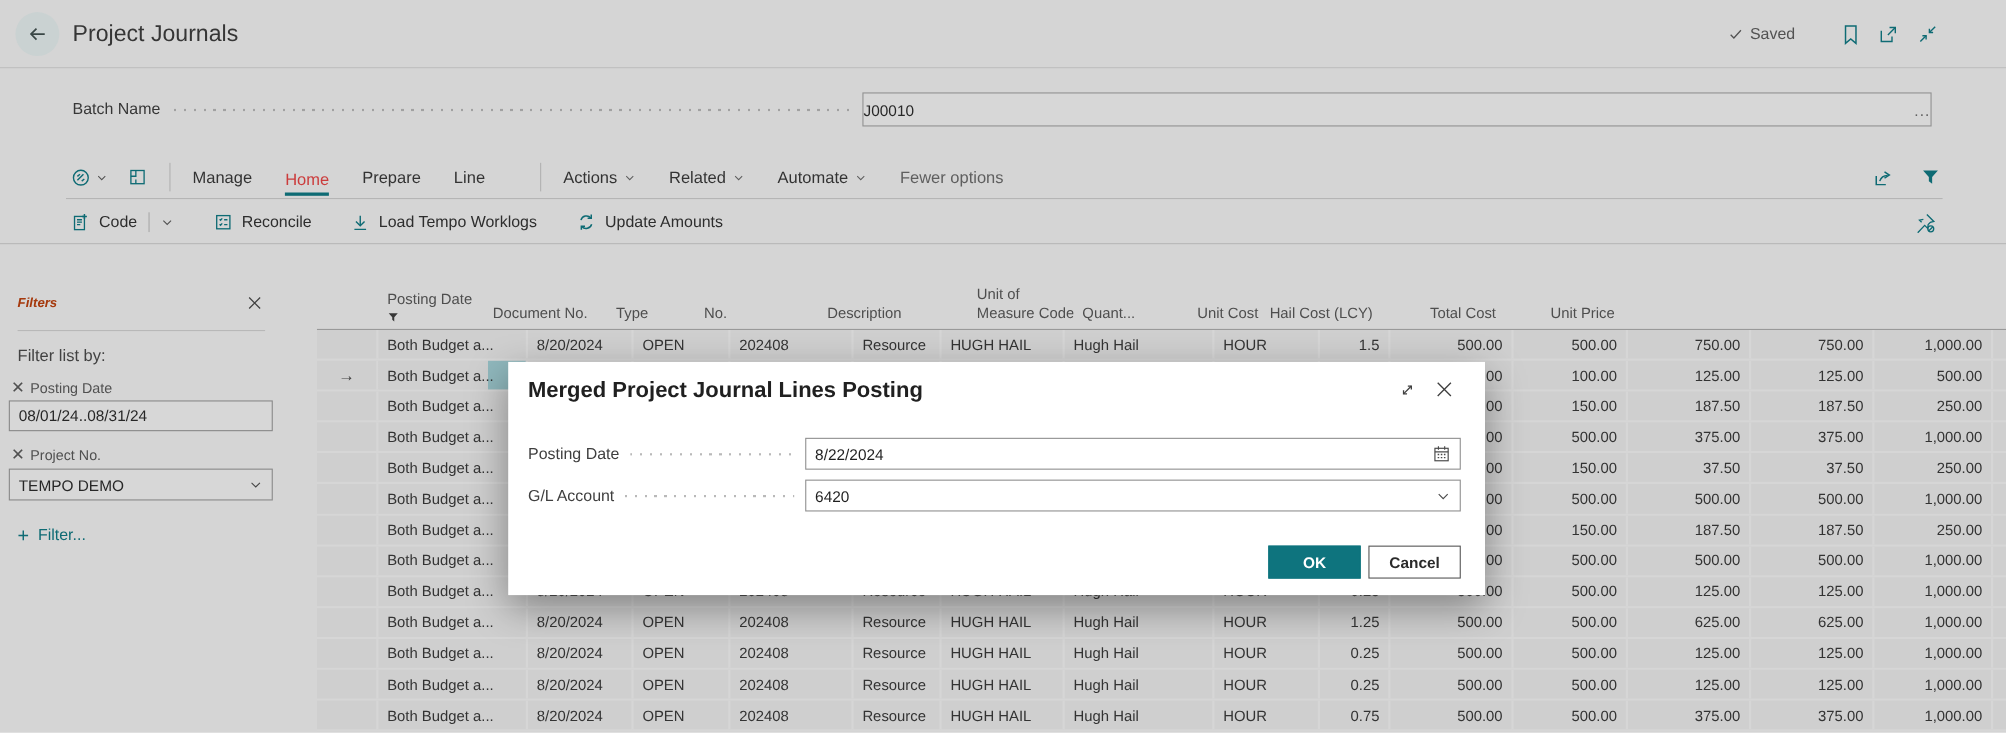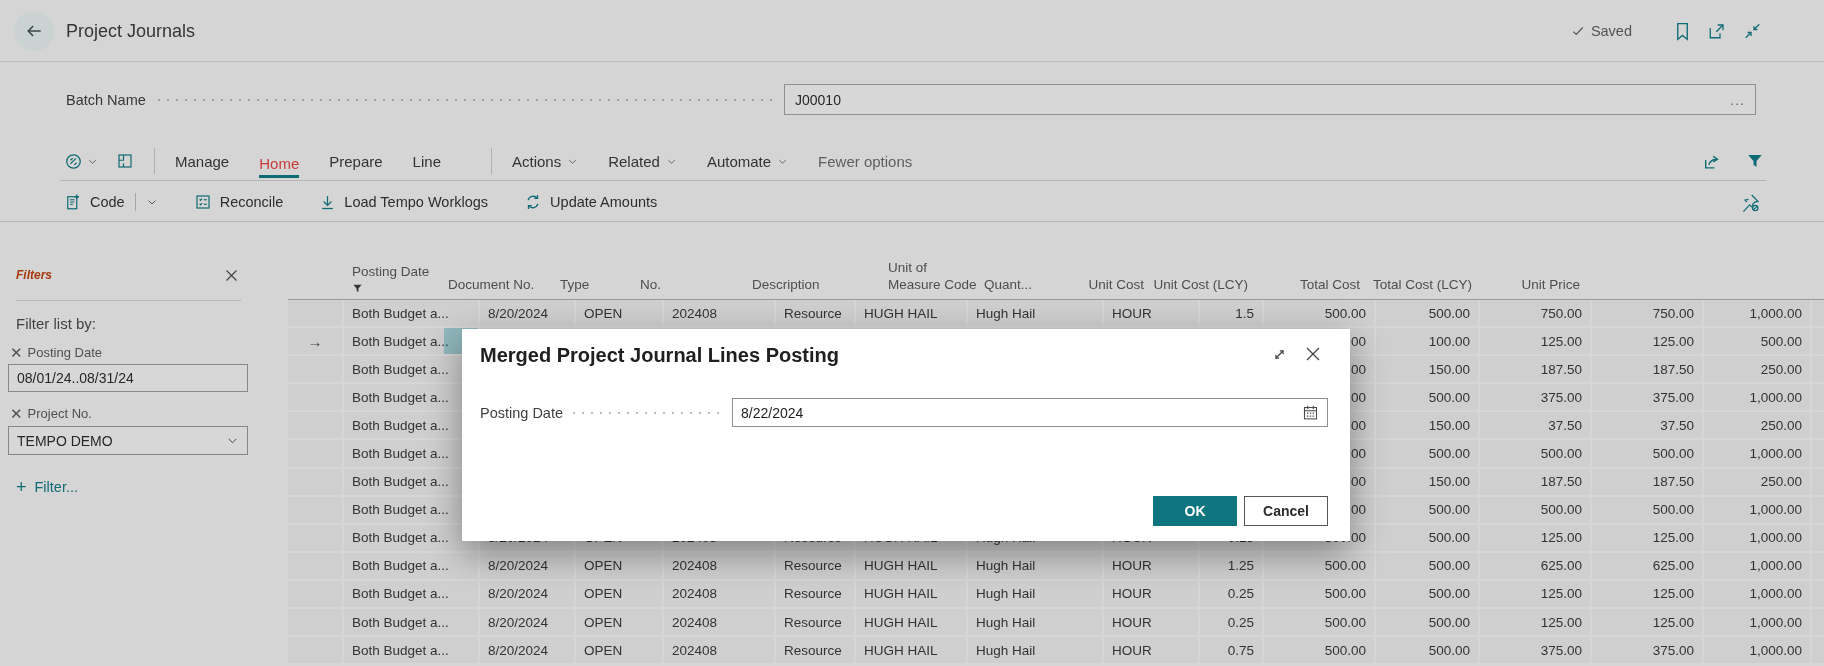--- a/index.html
+++ b/index.html
@@ -11,33 +11,33 @@
     color:#3c3c3c;
     -webkit-font-smoothing:antialiased;
   }
   svg { display:block; }
 
   
   #topbar { position:absolute; left:0; top:0; width:100%; height:62px; border-bottom:1px solid #e0e0e0; }
   .back-circle { position:absolute; left:14px; top:11px; width:40px; height:40px; border-radius:50%;
     background:#eef7f7; display:flex; align-items:center; justify-content:center; color:#41504f; cursor:pointer; }
   .page-title { position:absolute; left:66px; top:0; height:62px; display:flex; align-items:center;
-    font-size:18px; color:#3d3d3d; }
+    font-size:21px; color:#3d3d3d; }
   .saved { position:absolute; right:192px; top:0; height:62px; display:flex; align-items:center; gap:6px;
     color:#5f5f5f; font-size:14.5px; }
   .top-icons { position:absolute; right:62px; top:0; height:62px; display:flex; align-items:center; gap:16px; color:#0e7c87; }
   .top-icons .ic { cursor:pointer; }
 
   
   #batch-row { position:absolute; left:66px; top:84px; width:1690px; height:31px; display:flex; align-items:center; }
   #batch-row .lbl { font-size:14.5px; color:#3f3f3f; white-space:nowrap; }
   .leader { flex:1; height:2px; margin:0 12px;
     background-image:repeating-linear-gradient(to right,#bdbdbd 0 2px,transparent 2px 9px); }
   .field-input { height:31px; background:#fdfdfd; border:1px solid #a9a9a9; display:flex; align-items:center;
-    padding:0 10px; font-size:14px; color:#2c2c2c; }
+    padding:0 0; font-size:14px; color:#2c2c2c; }
   #batch-input { width:972px; }
   #batch-input .val { flex:1; }
   .assist-edit { color:#6f6f6f; letter-spacing:1px; font-size:14px; cursor:pointer; }
 
   
   #ribbon-menu { position:absolute; left:64px; top:142px; height:38px; display:flex; align-items:center; font-size:15px; color:#3a3a3a; }
   .rm-icon { color:#0e7c87; display:flex; align-items:center; gap:4px; cursor:pointer; }
   .rm-sep { width:1px; height:26px; background:#cfcfcf; margin:0 20px; }
   .rm-item { margin-right:30px; cursor:pointer; white-space:nowrap; display:flex; align-items:center; gap:6px; }
   .rm-item.active { color:#ef4444; border-bottom:3px solid #0e7c87; padding:4px 0 3px; margin-bottom:-7px; }
@@ -326,27 +326,24 @@
         <span>Unit of</span>
         <span>Measure Code</span>
       </div>
       <div class="g-hcell right" style="width:64px">
         <span>Quant...</span>
       </div>
       <div class="g-hcell right" style="width:112px">
         <span>Unit Cost</span>
       </div>
       <div class="g-hcell right" style="width:104px">
-        <span>Unit Cost (LCY)</span>
+        <span>Hail Cost (LCY)</span>
       </div>
       <div class="g-hcell right" style="width:112px">
         <span>Total Cost</span>
-      </div>
-      <div class="g-hcell right" style="width:112px">
-        <span>Total Cost (LCY)</span>
       </div>
       <div class="g-hcell right" style="width:108px">
         <span>Unit Price</span>
       </div>
     </div>
   <div class="g-body" id="grid-body">
       <div class="g-row">
         <div class="g-cell selcol" style="width:56px"></div>
         <div class="g-cell" style="width:136px">Both Budget a...</div>
         <div class="g-cell" style="width:96px">8/20/2024</div>
@@ -608,18 +605,30 @@
         <svg width="17" height="17" viewBox="0 0 24 24" fill="none" stroke="currentColor" stroke-width="1.5">
             <rect x="3.5" y="5" width="17" height="16"></rect>
             <path d="M3.5 9.5h17"></path>
             <path d="M8 2.5V7M16 2.5V7"></path>
             <path d="M7 13h2M11 13h2M15 13h2M7 17h2M11 17h2M15 17h2" stroke-width="1.8"></path>
           </svg>
       </span>
     </div>
   </div>
 
+  <div class="d-field" style="top:107px;">
+    <span class="lbl">G/L Account</span>
+    <div class="d-leader"></div>
+    <div class="d-input">
+      <span class="val">6420</span>
+      <span class="icx">
+        <svg width="14" height="14" viewBox="0 0 24 24" fill="none" stroke="currentColor" stroke-width="1.8">
+            <path d="M5 9l7 7 7-7"></path>
+          </svg>
+      </span>
+    </div>
+  </div>
 
   <div class="d-btns">
     <div class="btn btn-ok">OK</div>
     <div class="btn btn-cancel">Cancel</div>
   </div>
 </div>
 
 </body></html>

